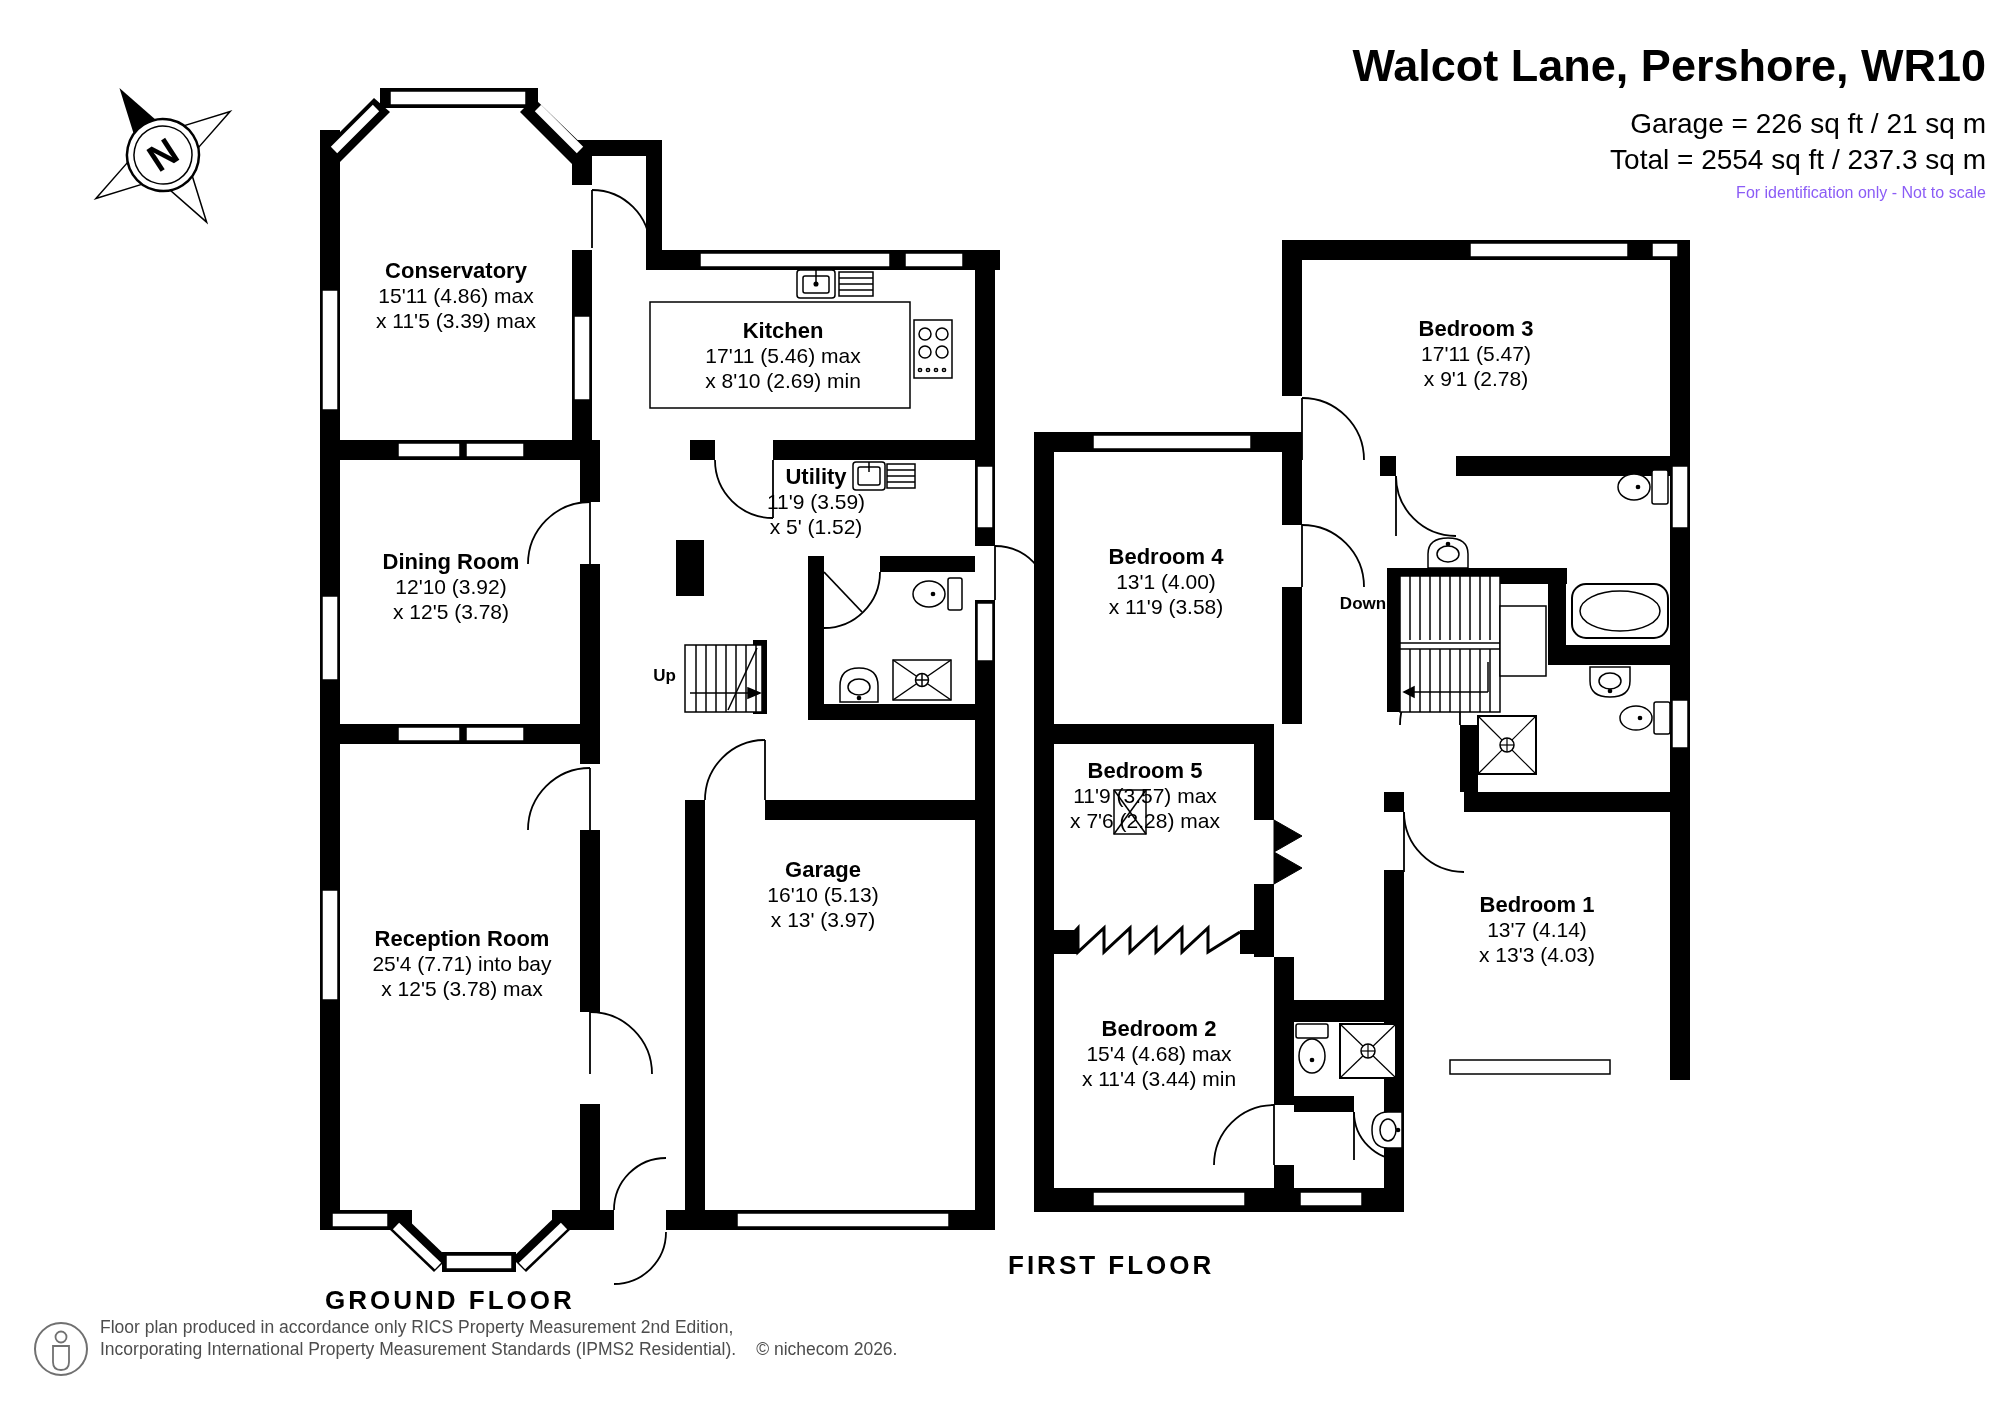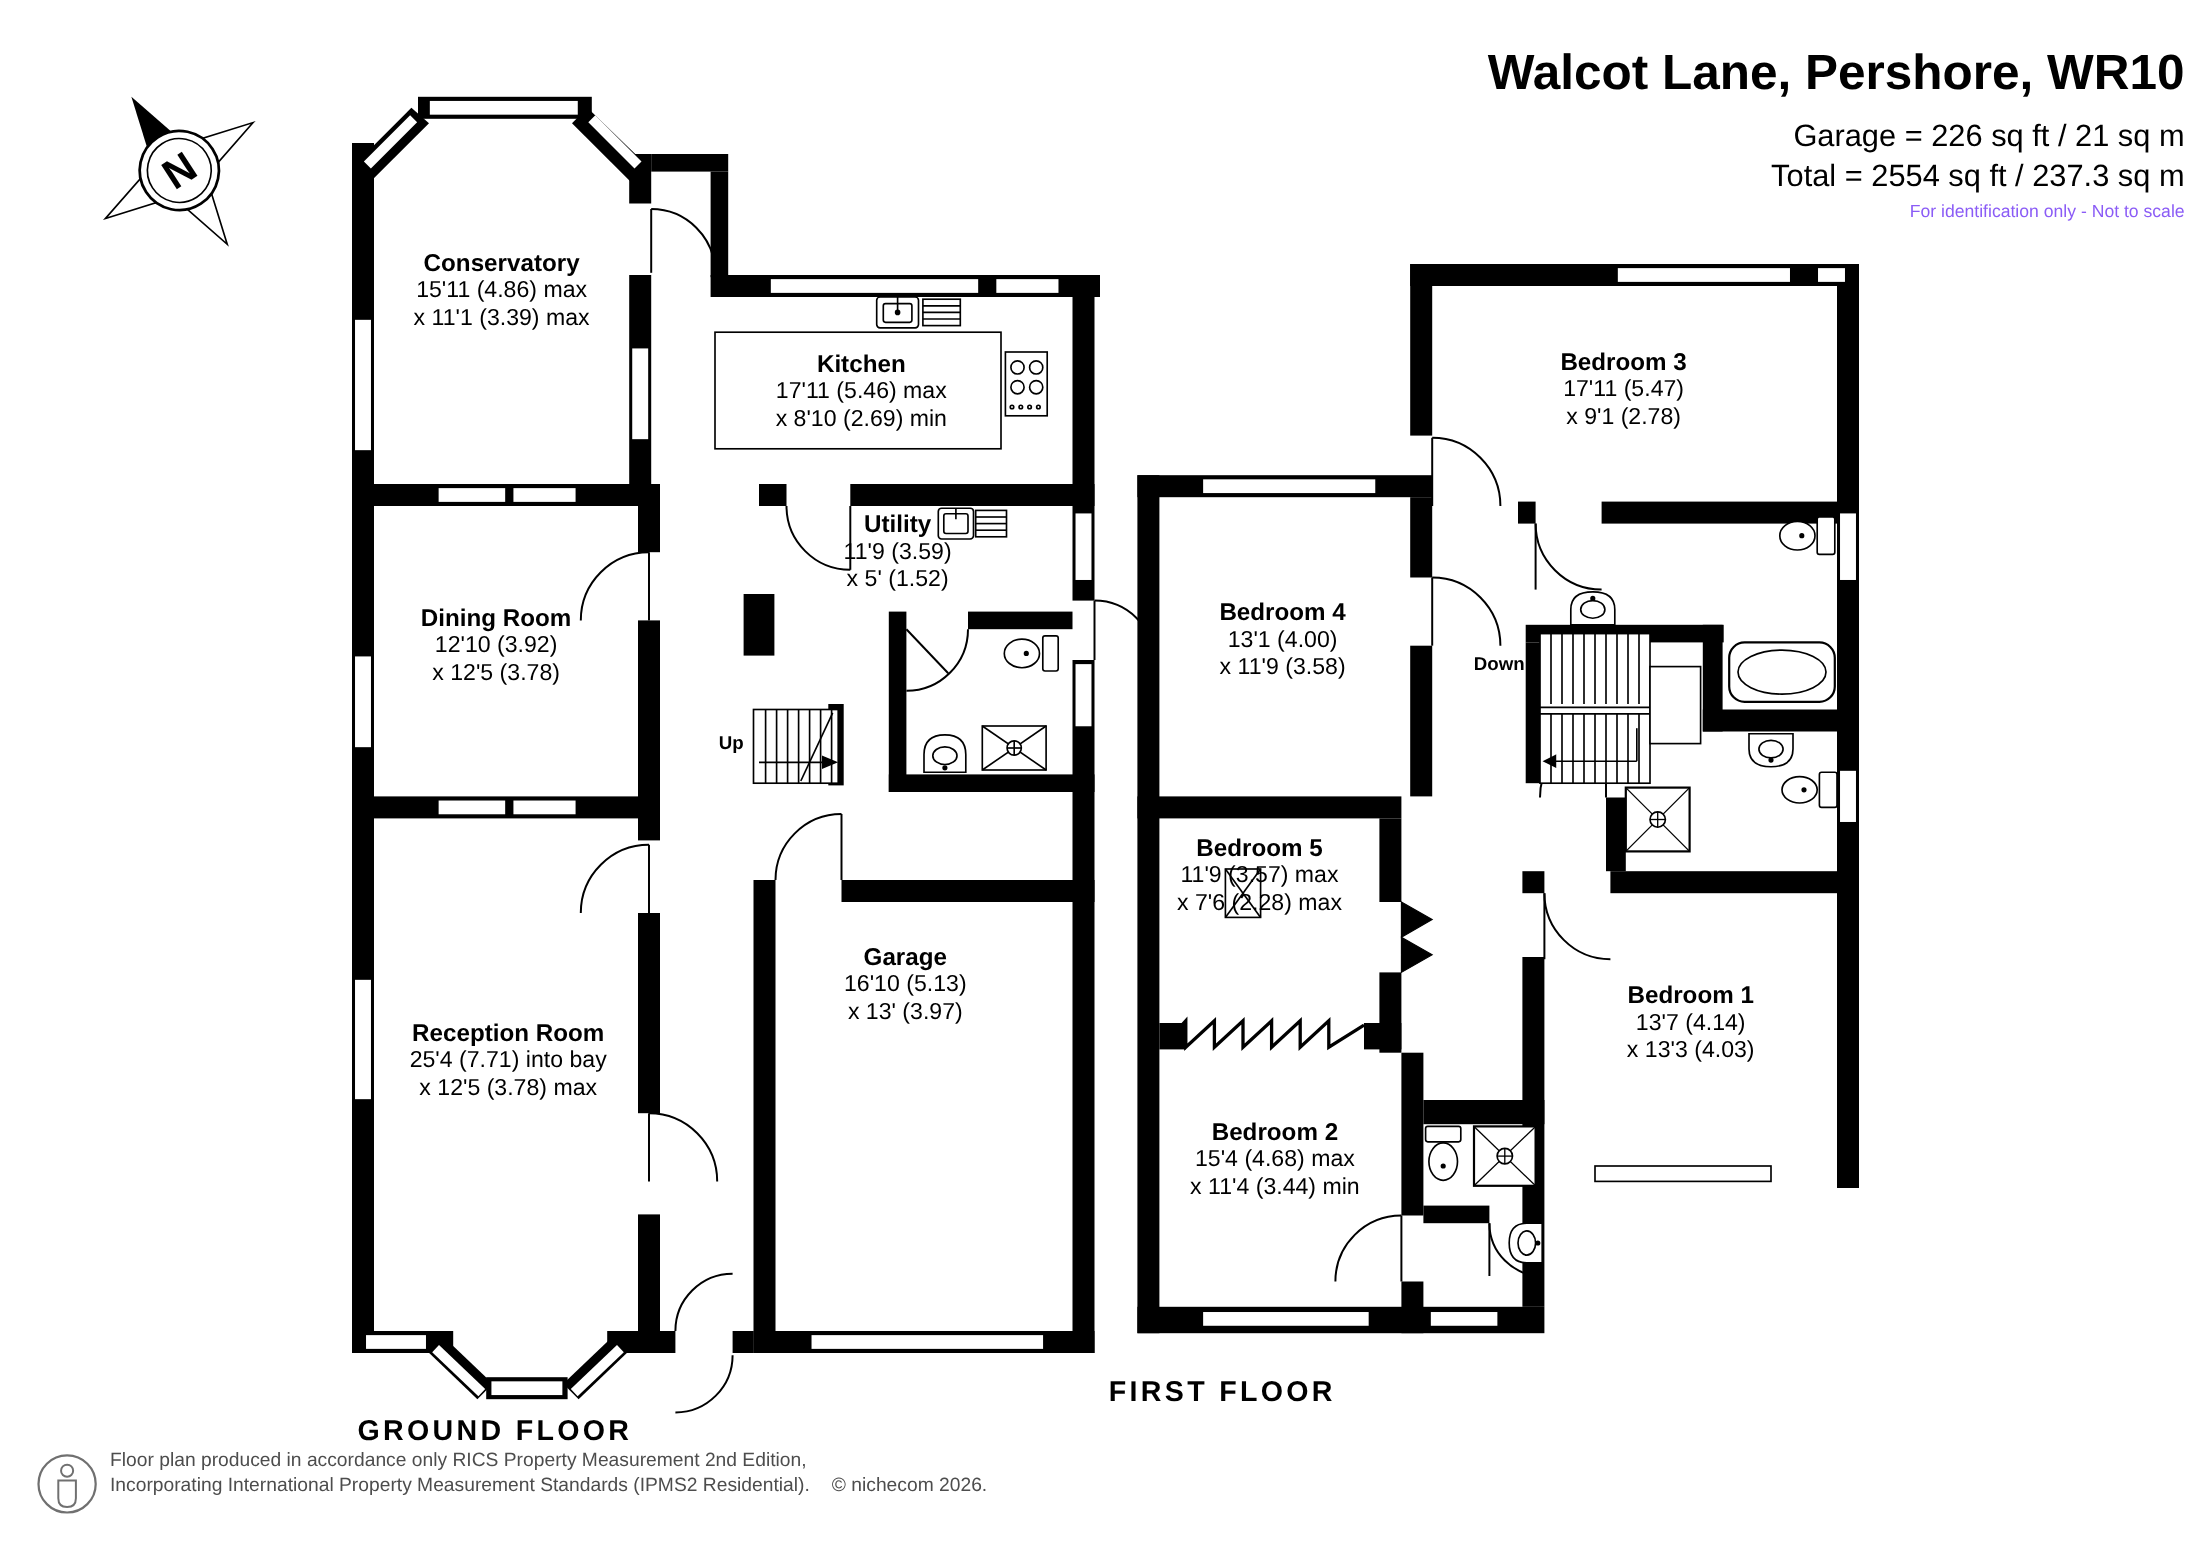--- a/index.html
+++ b/index.html
@@ -344,24 +344,24 @@
 
 <div class="header">
   <div class="title">Walcot Lane, Pershore, WR10</div>
   <div class="area">
     <div>Garage = 226 sq ft / 21 sq m</div>
     <div>Total = 2554 sq ft / 237.3 sq m</div>
   </div>
   <div class="disclaimer">For identification only - Not to scale</div>
 </div>
 
-<div class="room-label" style="left:326px;top:226px;width:260px">
+<div class="room-label" style="left:326px;top:258px;width:260px">
   <div class="room-name">Conservatory</div>
   <div class="room-dim">15'11 (4.86) max</div>
-  <div class="room-dim">x 11'1 (3.39) max</div>
+  <div class="room-dim">x 11'5 (3.39) max</div>
 </div>
 <div class="room-label" style="left:653px;top:318px;width:260px">
   <div class="room-name">Kitchen</div>
   <div class="room-dim">17'11 (5.46) max</div>
   <div class="room-dim">x 8'10 (2.69) min</div>
 </div>
 <div class="room-label" style="left:716px;top:464px;width:200px">
   <div class="room-name">Utility</div>
   <div class="room-dim">11'9 (3.59)</div>
   <div class="room-dim">x 5' (1.52)</div>

